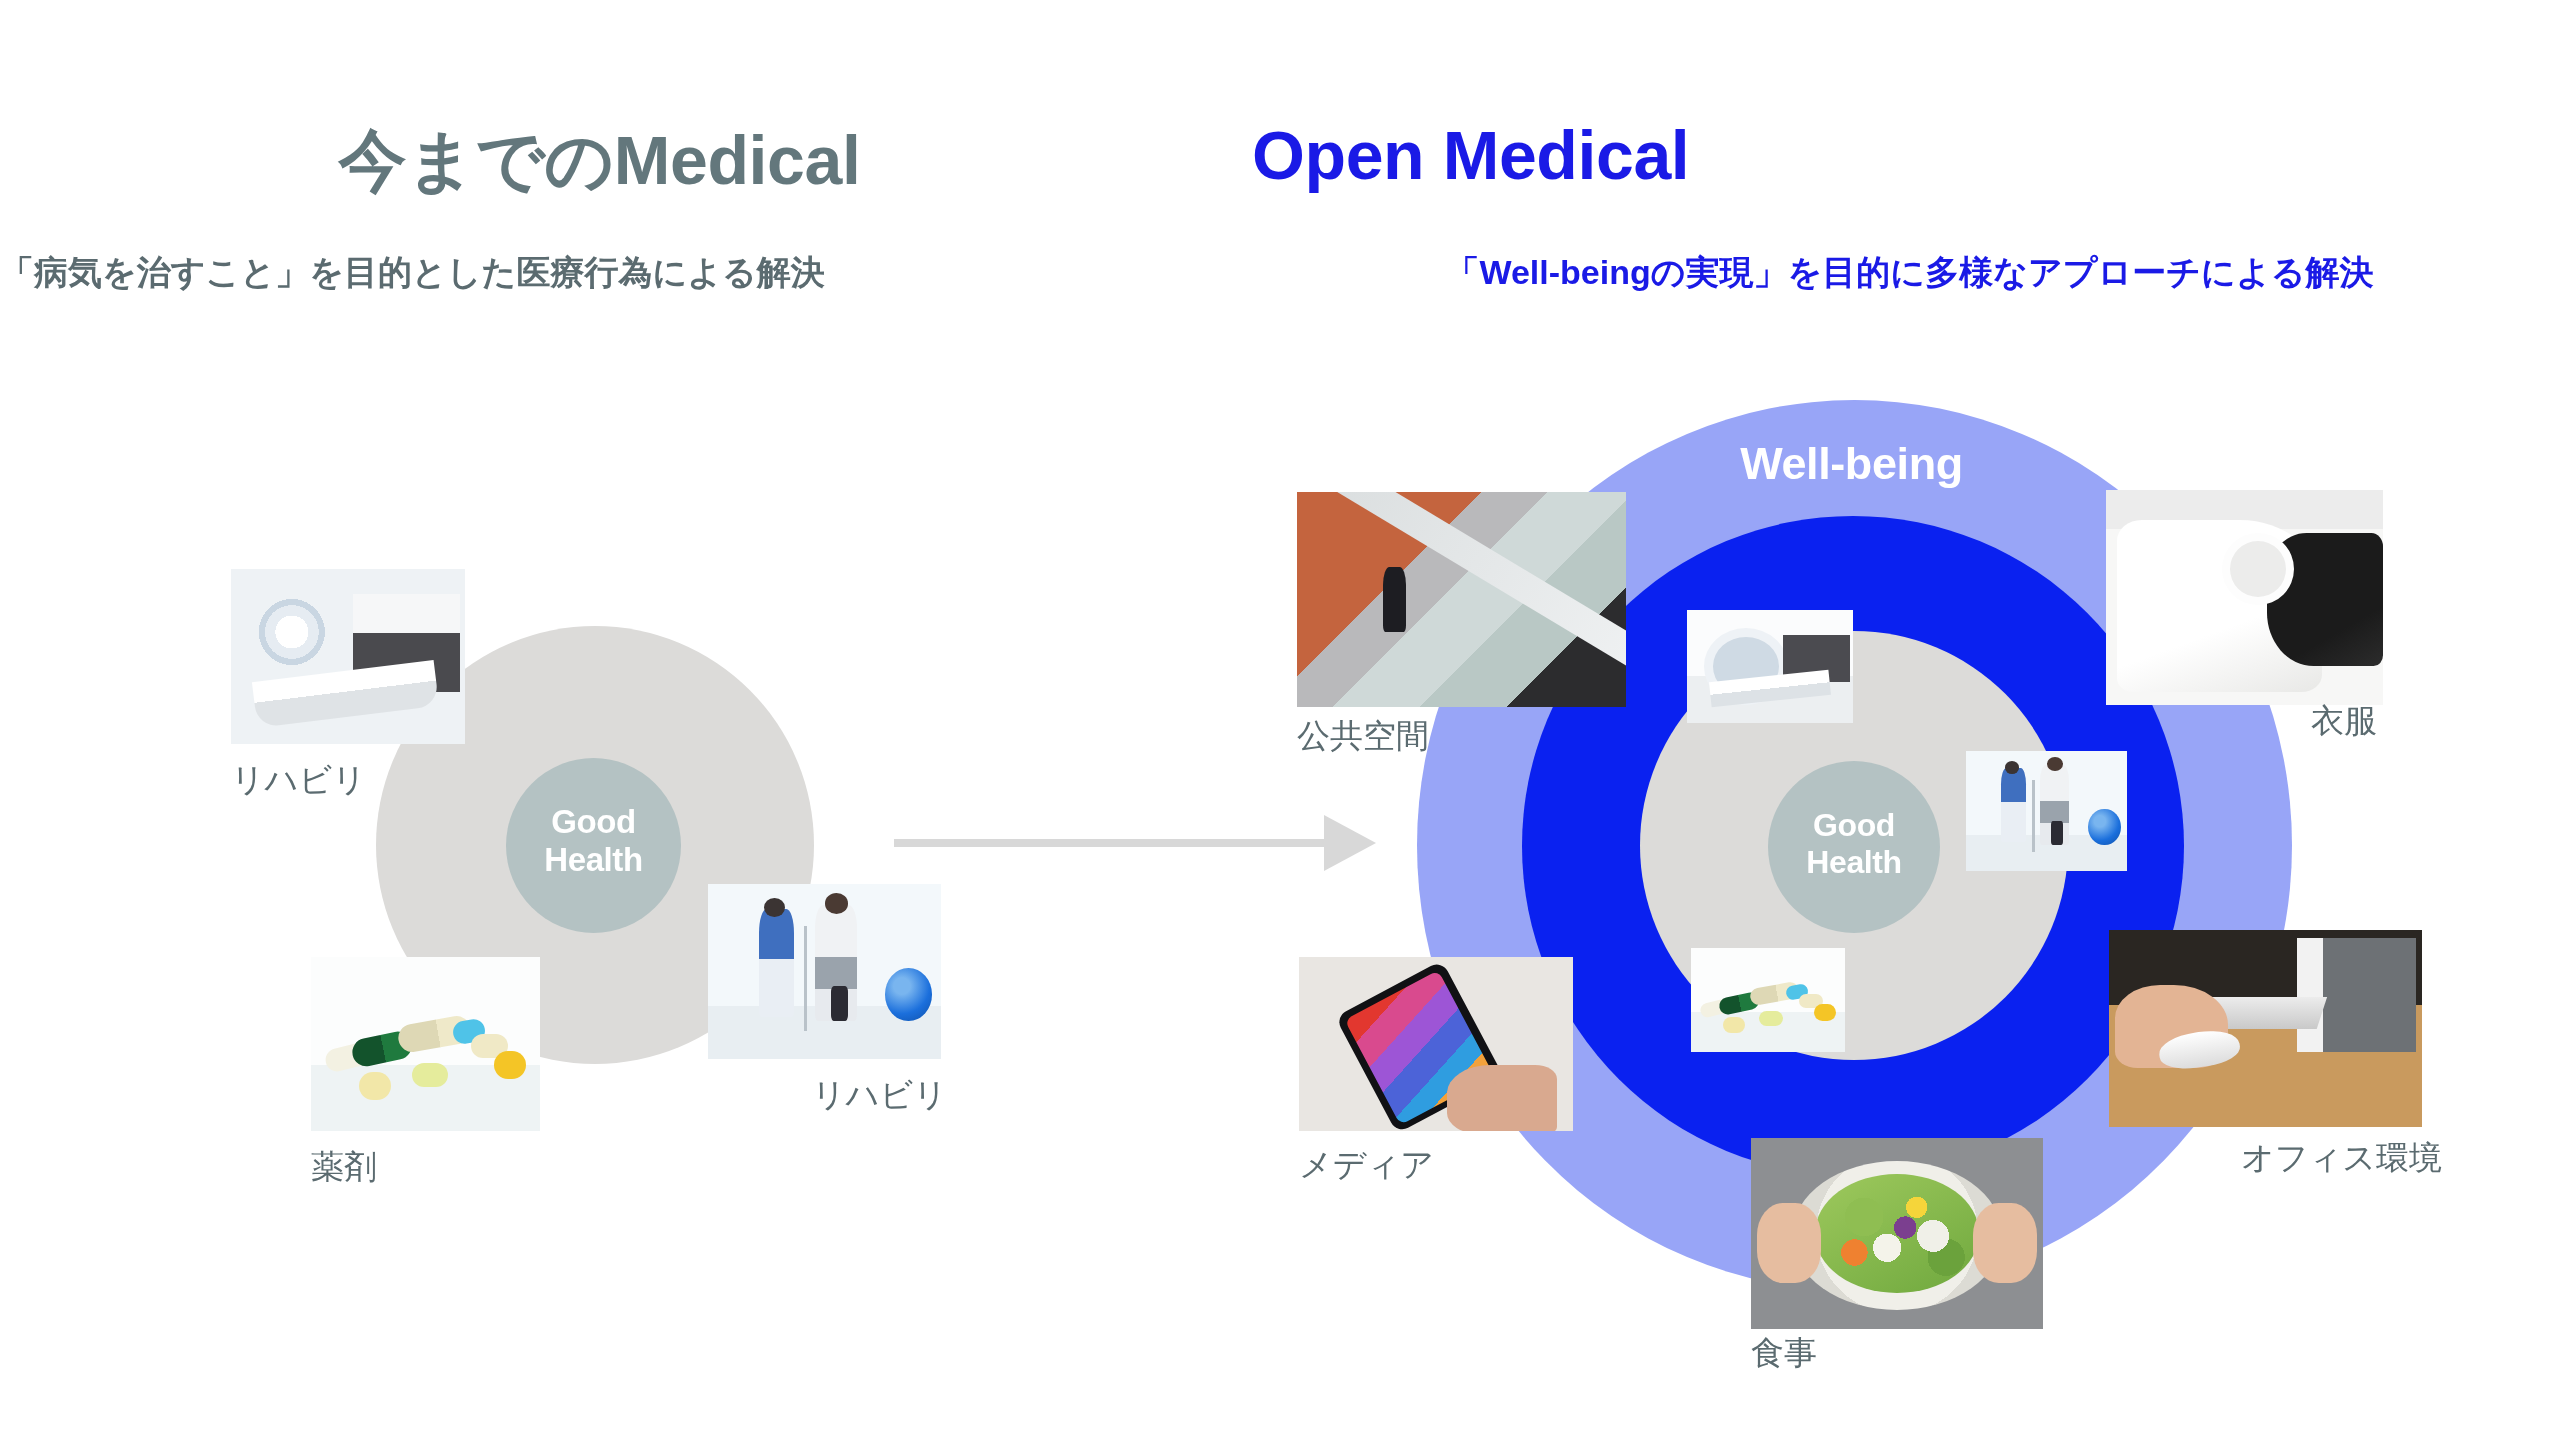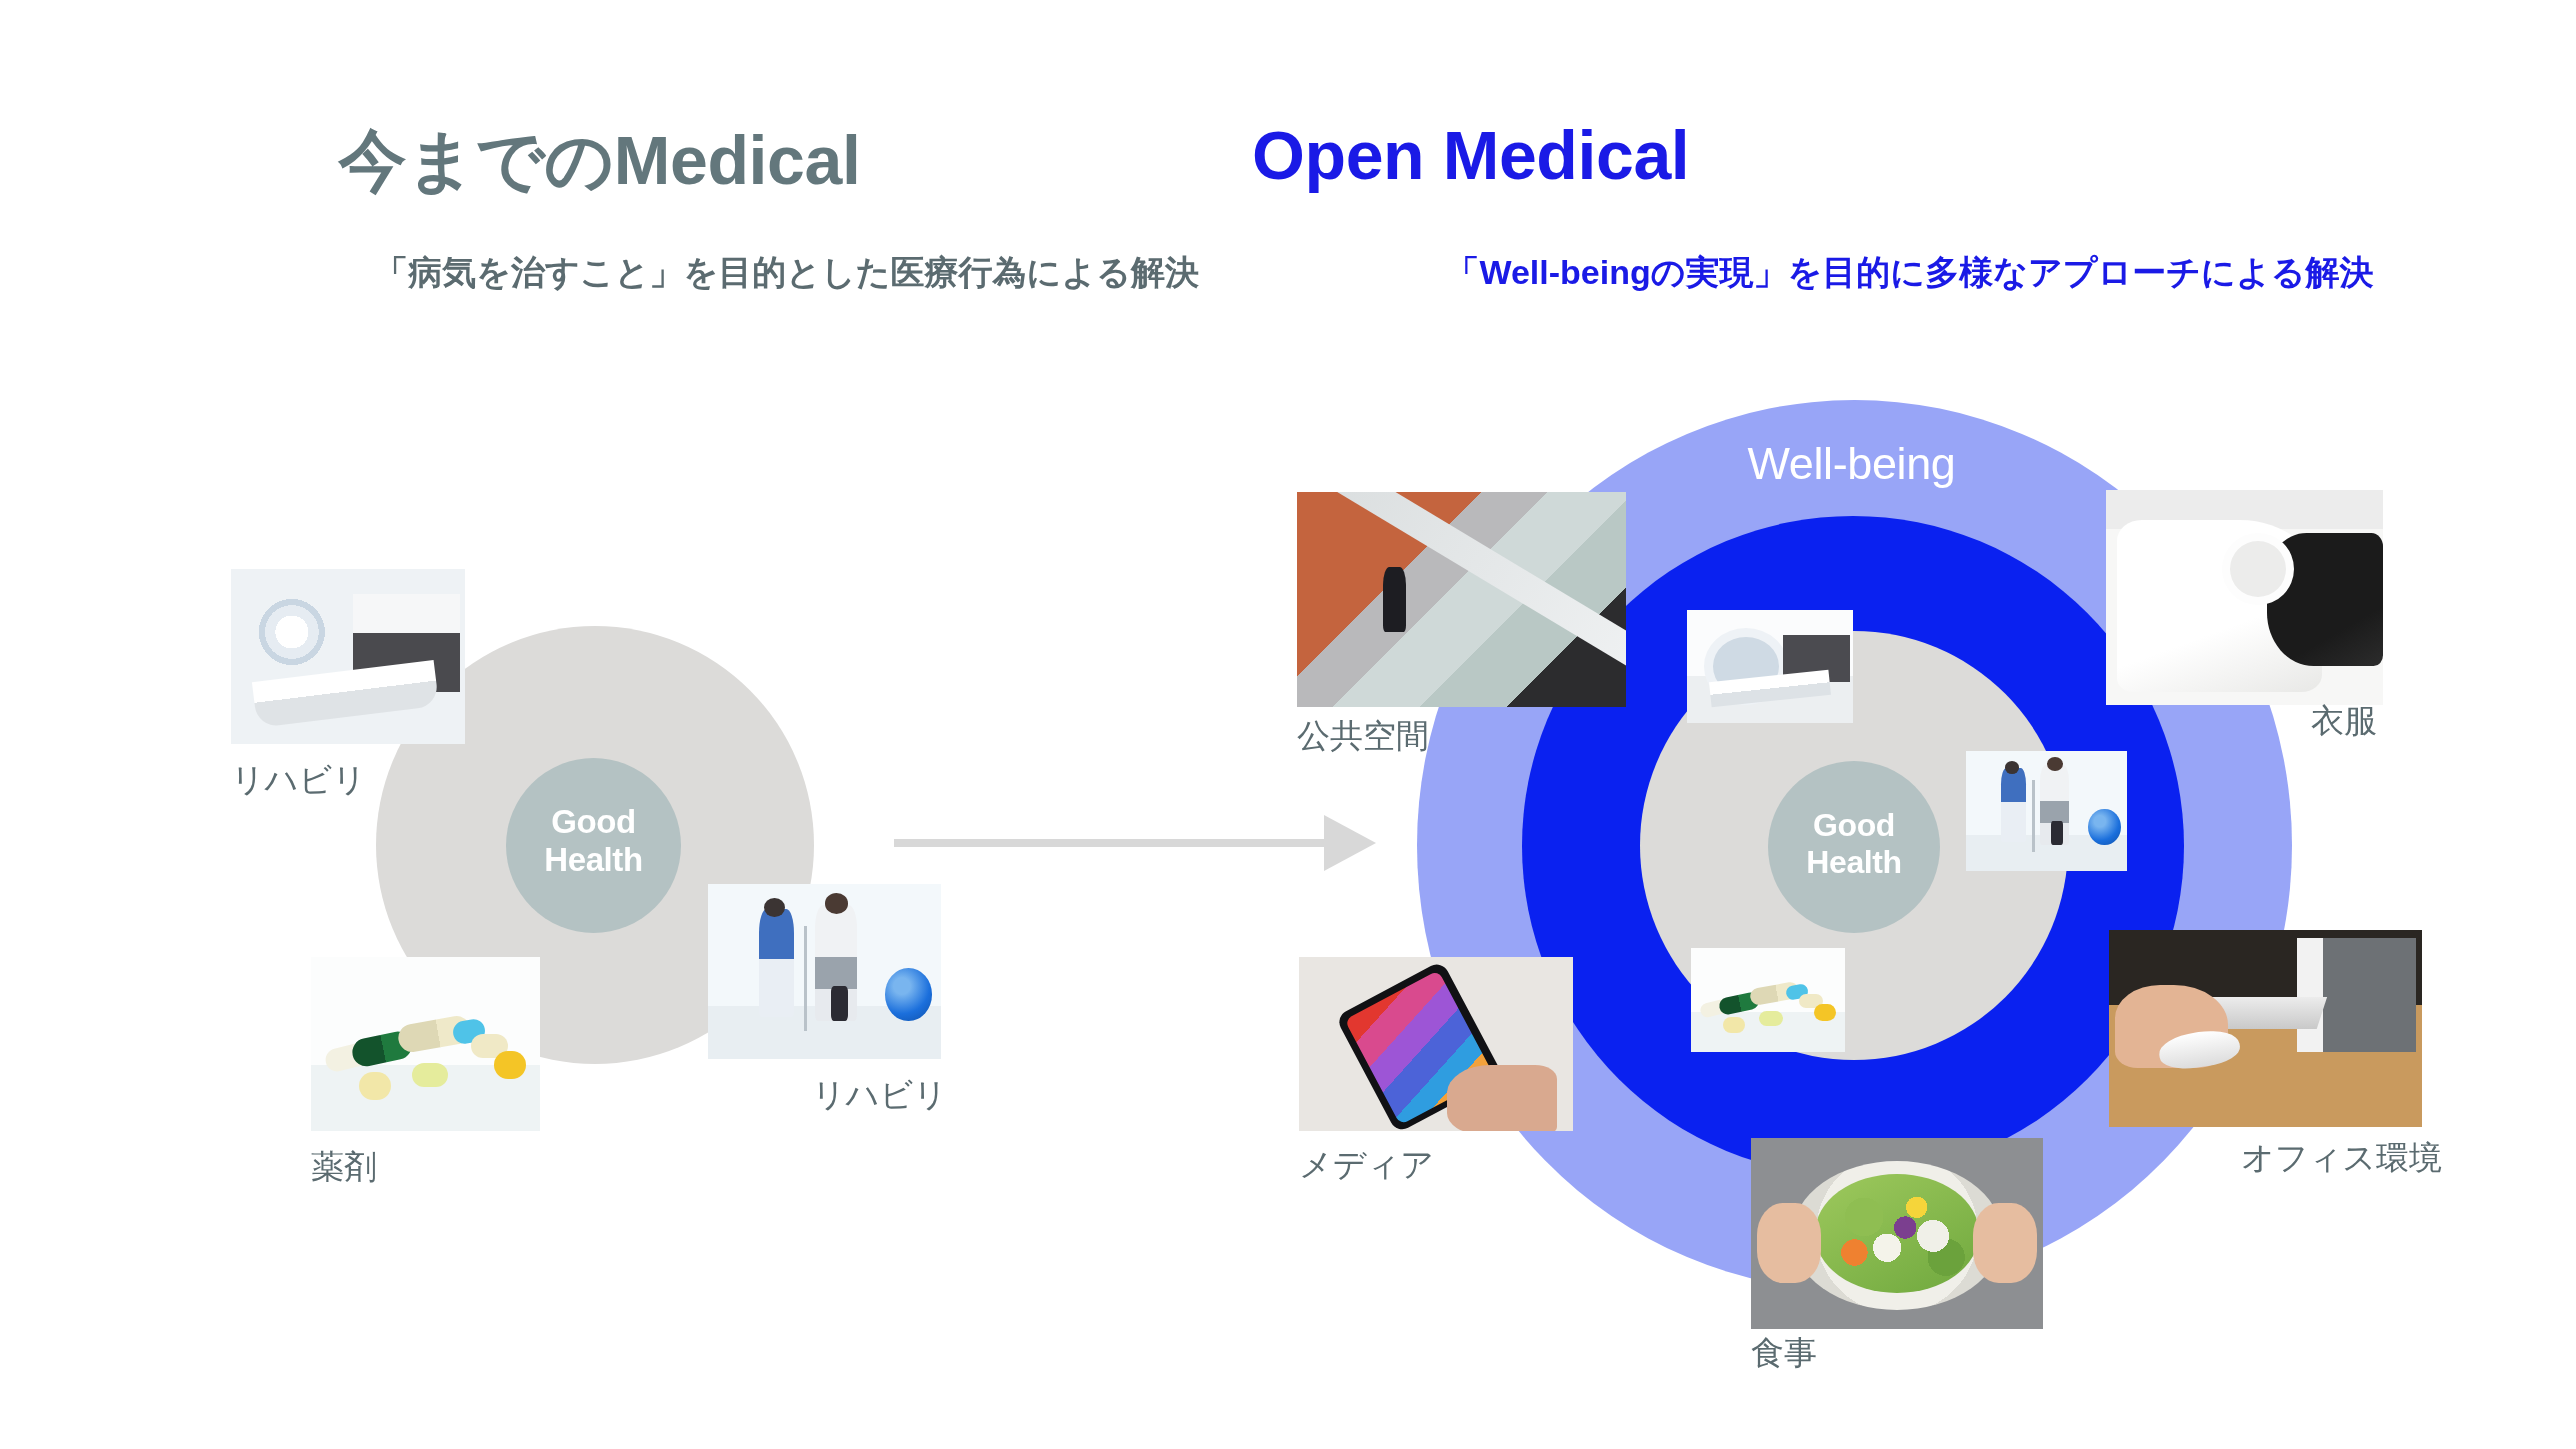--- a/index.html
+++ b/index.html
@@ -45,21 +45,21 @@
   }
   .subtitle {
     position: absolute;
     font-weight: 700;
     white-space: nowrap;
     font-size: 34px;
   }
   .sub-left {
     left: 0; top: 250px;
     width: 1199px;
-    text-align: right;
+    text-align: left;
     color: #5b6b70;
   }
   .sub-right {
     left: 1243px; top: 250px;
     width: 1333px;
     text-align: center;
     color: #1a1ae6;
   }
 
   
@@ -116,21 +116,21 @@
     left: 1768px; top: 807px;
     width: 172px;
     font-size: 32px;
   }
   .wellbeing-label {
     position: absolute;
     left: 1628px; top: 438px;
     width: 447px;
     text-align: center;
     color: #ffffff;
-    font-weight: 400;
+    font-weight: 700;
     font-size: 45px;
     letter-spacing: -0.4px;
   }
 
   
   .arrow-shaft {
     position: absolute;
     left: 894px; top: 839px;
     width: 438px; height: 8px;
     background: #d8d8d8;

